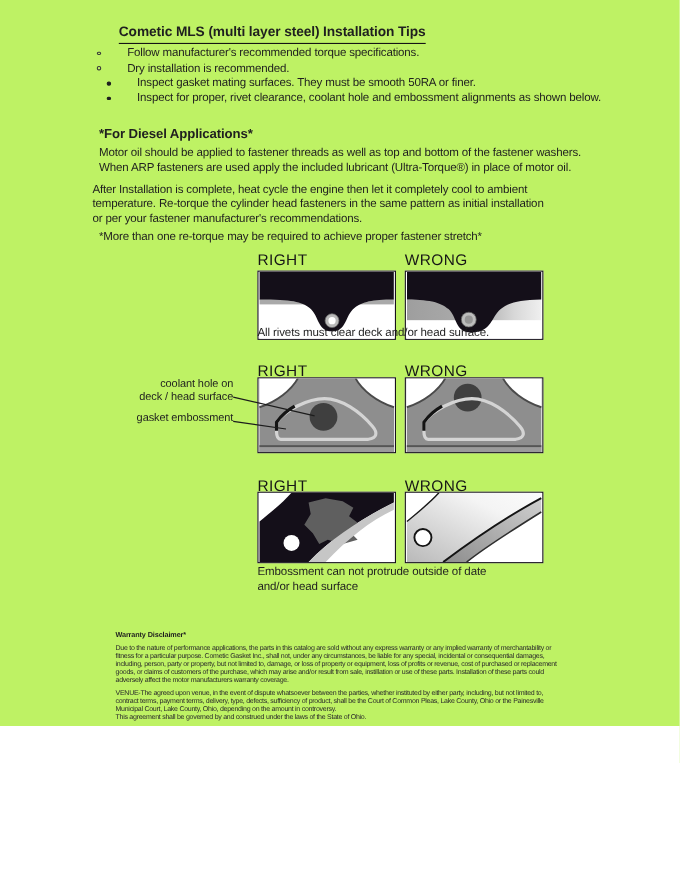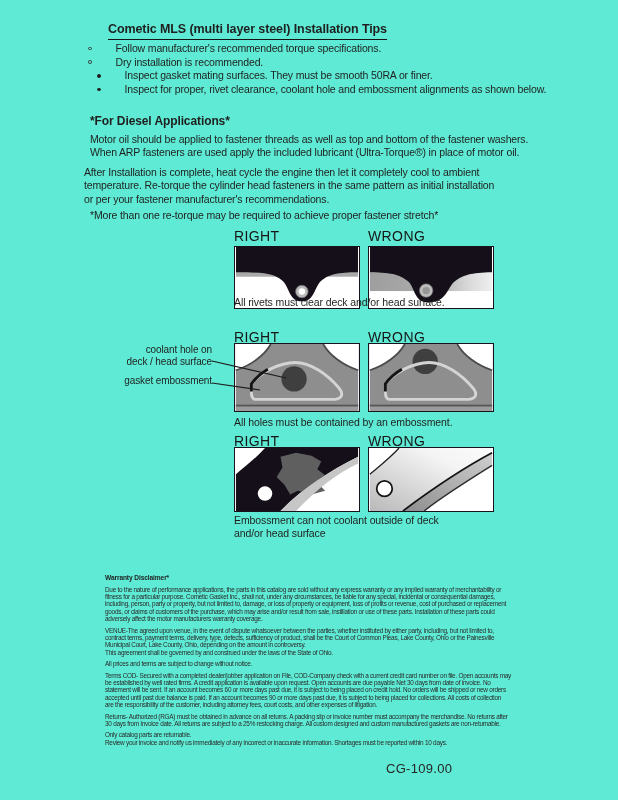--- a/index.html
+++ b/index.html
@@ -1,18 +1,18 @@
 <!DOCTYPE html>
 <html><head>
 <meta charset="utf-8">
 <style>
   * { margin:0; padding:0; box-sizing:border-box; }
   html,body { background:#ffffff; }
   #page {
-    position:relative; width:618px; height:800px; background:#5eead4;
+    position:relative; width:618px; height:660px; background:#bef264;
     font-family:"Liberation Sans","DejaVu Sans",sans-serif; color:#1f1f1f; overflow:hidden;
   }
   .abs { position:absolute; }
   .pre { white-space:pre-line; }
 
   
   #doc-title {
     left:108px; top:22px; font-size:12.5px; font-weight:bold; letter-spacing:-0.1px;
     border-bottom:1.8px solid #141414; padding-bottom:2.5px; display:inline-block;
   }
@@ -146,21 +146,20 @@
       <rect x="0" y="62.5" width="126" height="1.8" fill="#555555"></rect>
       <path d="M0,0 H36 C30,11 16,22 0,27 Z" fill="#ffffff"></path>
       <path d="M126,0 H90 C96,11 110,22 126,27 Z" fill="#ffffff"></path>
       <path d="M36,0 C30,11 16,22 0,27" stroke="#4a4a4a" stroke-width="1.8" fill="none"></path>
       <path d="M90,0 C96,11 110,22 126,27" stroke="#4a4a4a" stroke-width="1.8" fill="none"></path>
       <circle cx="57" cy="18" r="13" fill="#3f3f3f"></circle>
       <path d="M20,57 C16.5,57 16,53 16,49 L16,41 C24,30 45,19 61,19 C77,19 94,31 106,45 C111,51 110,56 102,57 Z" fill="none" stroke="#d4d4d4" stroke-width="3" stroke-linejoin="round"></path>
       <path d="M16,49 L16,41 C20,35.5 26,30 33,26" stroke="#141414" stroke-width="3" fill="none"></path>
     </svg>
   </div>
-  <p id="row2-caption" class="abs caption">All holes must be contained by an embossment.</p>
 
   <div id="callout-coolant" class="abs callout pre">coolant hole on
 deck / head surface</div>
   <div id="callout-emboss" class="abs callout">gasket embossment</div>
   <svg id="callout-lines" class="abs" width="92" height="38" viewBox="0 0 92 38">
     <line x1="4" y1="4" x2="78" y2="21" stroke="#1c1c1c" stroke-width="1.1"></line>
     <line x1="4" y1="26" x2="52" y2="33" stroke="#1c1c1c" stroke-width="1.1"></line>
   </svg>
 
   <div id="row3-labels" class="abs label-row">
@@ -190,21 +189,21 @@
       </defs>
       <rect x="0" y="0" width="126" height="65" fill="#ffffff"></rect>
       <path d="M30,0 H126 V8 C96,26 62,46 40,65 H0 V27 C12,17 22,9 30,0 Z" fill="url(#g3)"></path>
       <path d="M30,0 C22,9 12,17 0,27" stroke="#1a1a1a" stroke-width="1.3" fill="none"></path>
       <path d="M126,5 L126,18 C94,38 72,52 56,65 L34,65 C62,44 98,20 126,5 Z" fill="url(#g4)"></path>
       <path d="M126,5 C98,20 62,44 34,65" stroke="#141414" stroke-width="1.8" fill="none"></path>
       <path d="M126,18 C94,38 72,52 56,65" stroke="#2e2e2e" stroke-width="1.5" fill="none"></path>
       <circle cx="15" cy="42" r="8" fill="#ffffff" stroke="#141414" stroke-width="1.8"></circle>
     </svg>
   </div>
-  <p id="row3-caption" class="abs caption pre">Embossment can not coolant outside of deck
+  <p id="row3-caption" class="abs caption pre">Embossment can not protrude outside of date
 and/or head surface</p>
 
   <div id="legal" class="abs">
     <div id="legal-heading">Warranty Disclaimer*</div>
     <p class="pre">Due to the nature of performance applications, the parts in this catalog are sold without any express warranty or any implied warranty of merchantability or
 fitness for a particular purpose.  Cometic Gasket Inc., shall not, under any circumstances, be liable for any special, incidental or consequential damages,
 including, person, party or property, but not limited to, damage, or loss of property or equipment, loss of profits or revenue, cost of purchased or replacement
 goods, or claims of customers of the purchase, which may arise and/or result from sale, instillation or use of these parts.  Installation of these parts could
 adversely affect the motor manufacturers warranty coverage.</p>
     <p class="pre">VENUE-The agreed upon venue, in the event of dispute whatsoever between the parties, whether instituted by either party, including, but not limited to,

